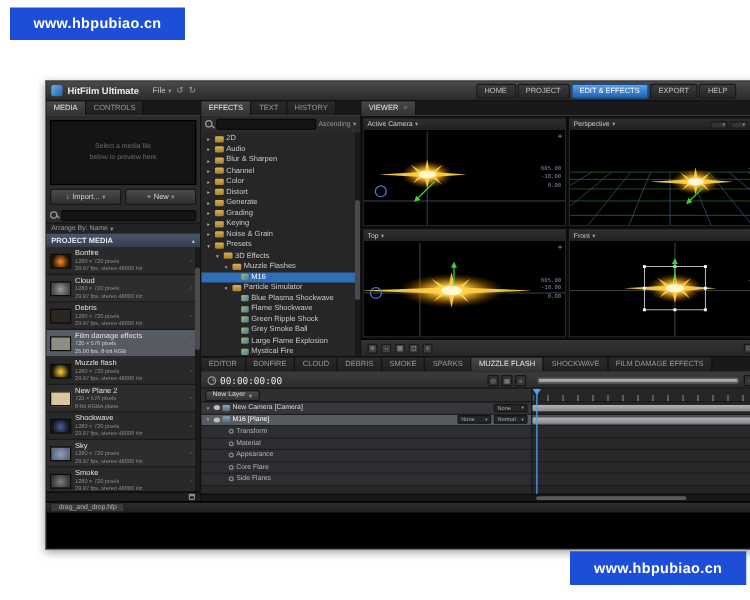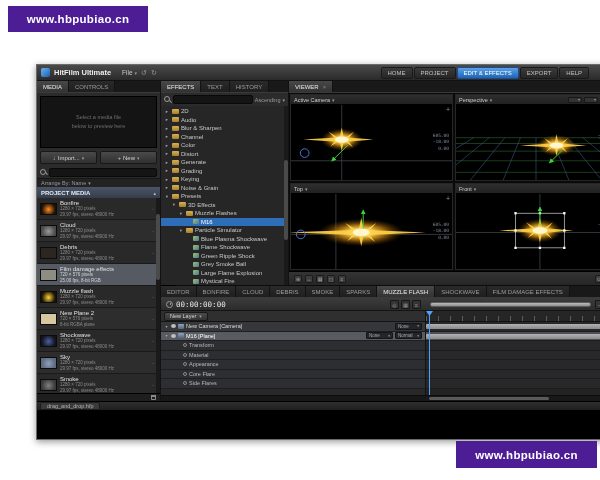--- a/index.html
+++ b/index.html
@@ -1,19 +1,19 @@
 <!DOCTYPE html>
 <html><head>
 <meta charset="utf-8">
 <style>
 *{margin:0;padding:0;box-sizing:border-box;}
 html,body{width:600px;height:480px;overflow:hidden;}
 body{background:#fff;font-family:"Liberation Sans",sans-serif;}
 .page{position:relative;width:600px;height:480px;background:#fff;overflow:hidden;}
-.watermark{position:absolute;background:#4c1d95;color:#fff;font-weight:bold;font-size:11.5px;display:flex;align-items:center;justify-content:center;letter-spacing:.3px;z-index:50;}
+.watermark{position:absolute;background:#1d4ed8;color:#fff;font-weight:bold;font-size:11.5px;display:flex;align-items:center;justify-content:center;letter-spacing:.3px;z-index:50;}
 .wm-top{left:8px;top:6px;width:140px;height:26px;}
 .wm-bottom{left:456px;top:441px;width:141px;height:27px;}
 .app{position:absolute;left:8px;top:64px;width:584px;height:376px;background:#000000;border:1px solid #6a6a6a;box-shadow:0 2px 7px rgba(0,0,0,.4);display:flex;flex-direction:column;margin-left:28px;}
 
 .titlebar{height:16px;background:linear-gradient(#4a4a4a,#2a2a2a);display:flex;align-items:center;gap:4px;padding:0 4px;border-bottom:1px solid #121212;flex:none;}
 .app-icon{width:9px;height:9px;border-radius:2px;background:linear-gradient(135deg,#6ab0f0,#1f5fae);flex:none;}
 .app-title{font-size:7.5px;font-weight:bold;color:#ececec;white-space:nowrap;}
 .file-menu{font-size:6.5px;color:#c8c8c8;display:flex;gap:2px;align-items:center;margin-left:7px;}
 .caret{font-size:5px;color:#999;}
 .tb-icon{font-size:7px;color:#9a9a9a;line-height:1;}

